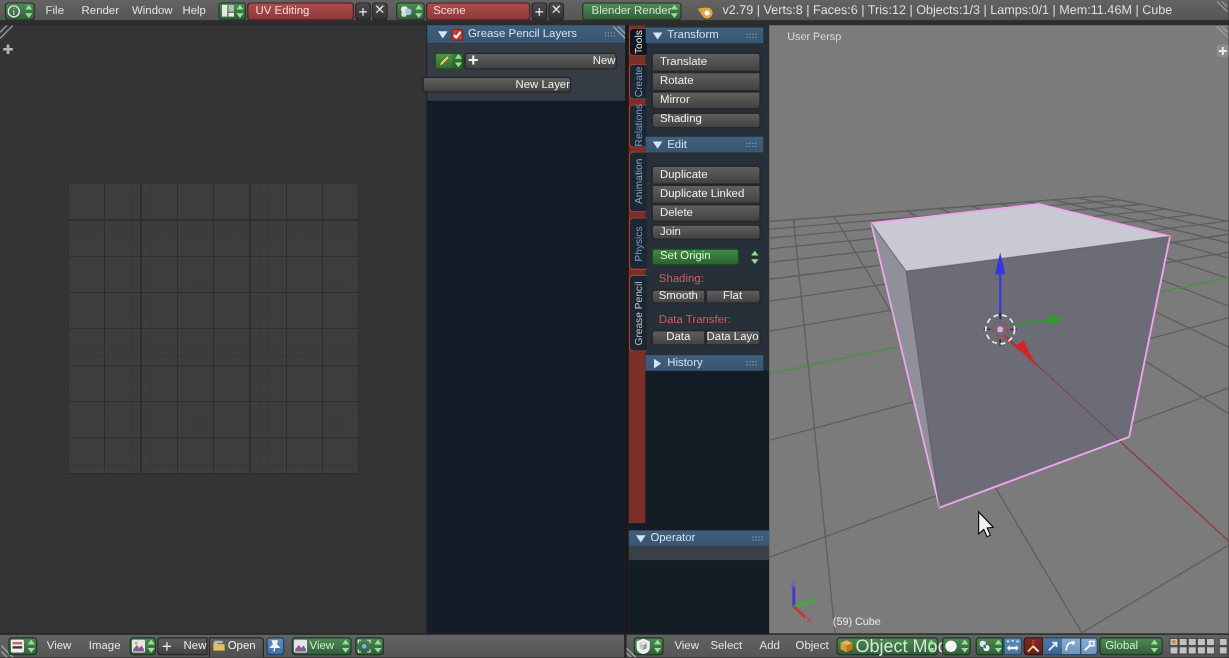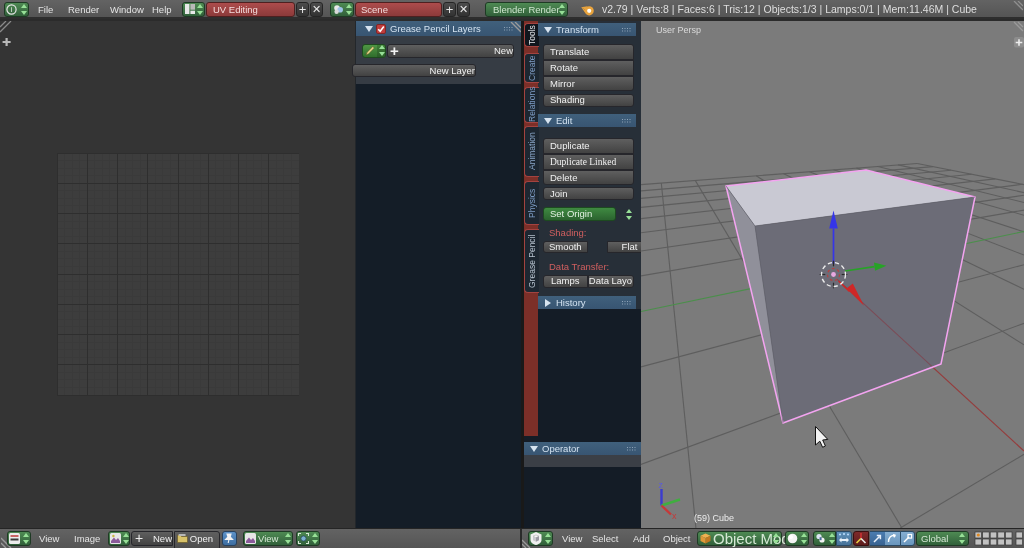--- a/index.html
+++ b/index.html
@@ -202,30 +202,30 @@
     <div class="abs dots" style="left:622px;top:27.5px"></div>
     <div class="abs gr-btn" style="left:543px;top:44px;width:91px;height:16px;line-height:14px;border-radius:3px 3px 0 0;text-align:left;padding-left:6px;">Translate</div>
     <div class="abs gr-btn" style="left:543px;top:60px;width:91px;height:15.5px;line-height:13.5px;border-radius:0;text-align:left;padding-left:6px;">Rotate</div>
     <div class="abs gr-btn" style="left:543px;top:75.5px;width:91px;height:15px;line-height:13px;border-radius:0 0 3px 3px;text-align:left;padding-left:6px;">Mirror</div>
     <div class="abs gr-btn" style="left:543px;top:94px;width:91px;height:12.5px;line-height:10.5px;text-align:left;padding-left:6px;">Shading</div>
     <div class="abs phead" style="left:538px;top:113.5px;width:98px;height:13px"></div>
     <div class="abs tri-d" style="left:544px;top:117.5px"></div>
     <div class="abs" style="left:556px;top:113.5px;color:#d3e2f0;font-size:9.5px;line-height:13px">Edit</div>
     <div class="abs dots" style="left:622px;top:118.5px"></div>
     <div class="abs gr-btn" style="left:543px;top:138px;width:91px;height:15.5px;line-height:13.5px;border-radius:3px 3px 0 0;text-align:left;padding-left:6px;">Duplicate</div>
-    <div class="abs gr-btn" style="left:543px;top:153.5px;width:91px;height:16px;line-height:14px;border-radius:0;text-align:left;padding-left:6px;font-family:Liberation Serif, serif;">Duplicate Linked</div>
+    <div class="abs gr-btn" style="left:543px;top:153.5px;width:91px;height:16px;line-height:14px;border-radius:0;text-align:left;padding-left:6px;">Duplicate Linked</div>
     <div class="abs gr-btn" style="left:543px;top:169.5px;width:91px;height:15.5px;line-height:13.5px;border-radius:0 0 3px 3px;text-align:left;padding-left:6px;">Delete</div>
     <div class="abs gr-btn" style="left:543px;top:187px;width:91px;height:13px;line-height:11px;text-align:left;padding-left:6px;">Join</div>
     <div class="abs" style="left:543px;top:207px;width:73px;height:14px;background:linear-gradient(#3f8a41,#2b632f);border:1px solid #1d4a20;border-radius:3px;color:#e3f2e3;font-size:9.5px;line-height:12px;padding-left:6px">Set Origin</div>
     <div class="abs arrows" style="left:624px;top:207.5px"></div>
     <div class="abs rlabel" style="left:549px;top:227px">Shading:</div>
     <div class="abs gr-btn" style="left:543px;top:240.5px;width:44.5px;height:12.5px;line-height:10.5px;border-radius:3px 0 0 3px;text-align:center;">Smooth</div>
-    <div class="abs gr-btn" style="left:587.5px;top:240.5px;width:46px;height:12.5px;line-height:10.5px;border-radius:0 3px 3px 0;text-align:center;margin-left:19px;">Flat</div>
+    <div class="abs gr-btn" style="left:587.5px;top:240.5px;width:46px;height:12.5px;line-height:10.5px;border-radius:0 3px 3px 0;text-align:center;">Flat</div>
     <div class="abs rlabel" style="left:549px;top:261px">Data Transfer:</div>
-    <div class="abs gr-btn" style="left:543px;top:275px;width:44.5px;height:12.5px;line-height:10.5px;border-radius:3px 0 0 3px;text-align:center;">Lamps</div>
+    <div class="abs gr-btn" style="left:543px;top:275px;width:44.5px;height:12.5px;line-height:10.5px;border-radius:3px 0 0 3px;text-align:center;">Data</div>
     <div class="abs gr-btn" style="left:587.5px;top:275px;width:46px;height:12.5px;line-height:10.5px;border-radius:0 3px 3px 0;text-align:center;">Data Layo</div>
     <div class="abs" style="left:538px;top:309px;width:103px;height:219px;background:#141c26"></div>
     <div class="abs phead" style="left:538px;top:296px;width:98px;height:13px"></div>
     <div class="abs tri-r" style="left:545px;top:298.5px"></div>
     <div class="abs" style="left:556px;top:296px;color:#d3e2f0;font-size:9.5px;line-height:13px">History</div>
     <div class="abs dots" style="left:622px;top:301px"></div>
     <div class="abs" style="left:524px;top:436px;width:14px;height:92px;background:#141c26"></div>
     <div class="abs phead" style="left:524px;top:442px;width:117px;height:13px"></div>
     <div class="abs tri-d" style="left:530px;top:446px"></div>
     <div class="abs" style="left:542px;top:442px;color:#d3e2f0;font-size:9.5px;line-height:13px">Operator</div>

